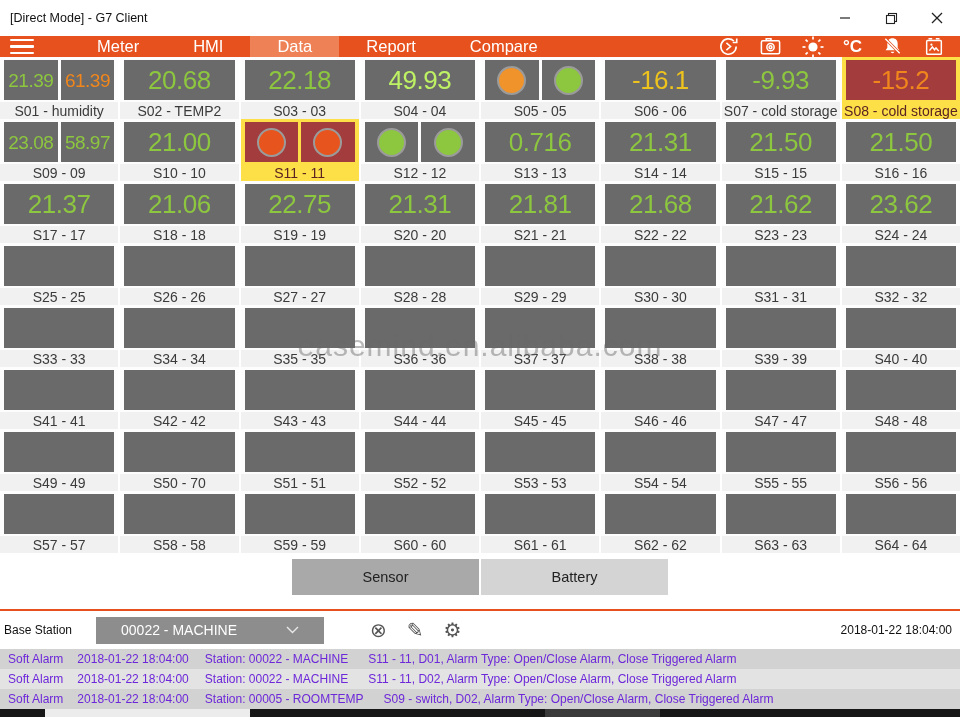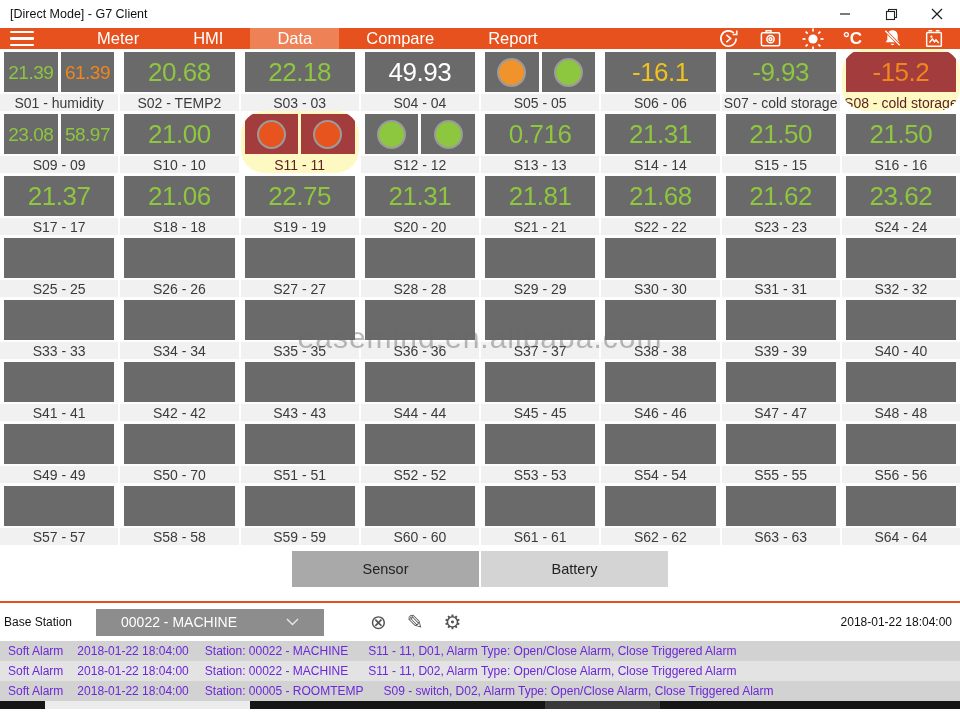--- a/index.html
+++ b/index.html
@@ -1,19 +1,19 @@
 <!DOCTYPE html>
 <html><head>
 <meta charset="utf-8">
 <style>
   html,body{margin:0;padding:0;background:#fff;}
   .app{width:960px;height:720px;position:relative;overflow:hidden;background:#fff;
        font-family:"Liberation Sans",sans-serif;-webkit-font-smoothing:antialiased;}
   
-  .titlebar{height:28px;display:flex;align-items:center;background:#fff;}
+  .titlebar{height:36px;display:flex;align-items:center;background:#fff;}
   .title{padding-left:10px;font-size:12.5px;color:#111;}
   .wcontrols{margin-left:auto;display:flex;height:100%;}
   .wbtn{width:46px;height:100%;display:flex;align-items:center;justify-content:center;color:#222;}
   
   .nav{height:21px;background:#e7511d;display:flex;align-items:stretch;}
   .hamburger{width:46px;display:flex;flex-direction:column;justify-content:center;gap:4px;padding-left:10px;cursor:pointer;}
   .hamburger span{display:block;width:24px;height:2.5px;background:#fff;border-radius:1px;}
   .navitems{display:flex;margin-left:14px;}
   .navitem{padding:0 27px;display:flex;align-items:center;color:#fff;font-size:16.5px;cursor:pointer;}
   .navitem.active{background:#ef8157;}
@@ -23,21 +23,21 @@
   
   .gridwrap{position:relative;}
   .grid{height:497px;display:grid;grid-template-columns:repeat(8,1fr);grid-auto-rows:62px;column-gap:2px;background:#fff;}
   .cell{display:flex;flex-direction:column;background:#fdfdfd;overflow:hidden;}
   .vrow{height:40px;display:flex;gap:3px;padding:3px 4px 0 4px;box-sizing:content-box;}
   .vbox{flex:1;background:#6a6a6a;display:flex;align-items:center;justify-content:center;min-width:0;}
   .vtext{font-size:26px;line-height:1;letter-spacing:-0.5px;}
   .dual .vtext{font-size:19px;}
   .clabel{flex:1;margin-top:2px;background:#f1f1f1;display:flex;align-items:center;justify-content:center;
           font-size:14px;color:#3b3b3b;white-space:nowrap;overflow:hidden;}
-  .cell.alarm{background:#fef9c3;border-radius:23px;}
+  .cell.alarm{background:#fde047;}
   .cell.alarm .vbox{background:#a33d3d;}
   .cell.alarm .clabel{background:transparent;color:#5d2323;}
   .dot{width:25px;height:25px;border-radius:50%;border:2px solid #9b9b9b;}
   .watermark{position:absolute;left:50%;top:272px;transform:translateX(-50%);
              font-size:30px;color:rgba(105,105,105,0.45);letter-spacing:1px;pointer-events:none;}
   
   .tabrow{height:55px;display:flex;justify-content:center;align-items:flex-start;gap:2px;padding-top:5px;box-sizing:border-box;}
   .tbtn{width:187px;height:36px;border:none;font-family:inherit;font-size:14.5px;color:#222;background:#d4d4d4;cursor:pointer;}
   .tbtn.active{background:#a9a9a9;}
   .redline{height:2px;background:#e8501f;}
@@ -90,22 +90,22 @@
   <div class="nav">
     <div class="hamburger">
         <span></span>
         <span></span>
         <span></span>
       </div>
     <div class="navitems">
         <div class="navitem">Meter</div>
         <div class="navitem">HMI</div>
         <div class="navitem active">Data</div>
+        <div class="navitem">Report</div>
         <div class="navitem">Compare</div>
-        <div class="navitem">Report</div>
       </div>
     <div class="navicons">
       <span class="nicon">
         <svg width="23" height="23" viewBox="0 0 24 24" fill="none" stroke="#fff" stroke-width="1.7">
           <path d="M20 12a8 8 0 1 1-2.4-5.7"></path>
             <path d="M20.6 3.6v4.2h-4.2"></path>
             <path d="M9.8 8.3l4.3 3.7-4.3 3.7"></path>
         </svg>
       </span>
       <span class="nicon">
@@ -176,21 +176,21 @@
           <div class="vrow">
             <div class="vbox">
               <span class="vtext" style="color: rgb(141, 198, 63);">22.18</span>
             </div>
           </div>
           <div class="clabel">S03 - 03</div>
         </div>
         <div class="cell">
           <div class="vrow">
             <div class="vbox">
-              <span class="vtext" style="color: #ffffff;">49.93</span>
+              <span class="vtext" style="color: #bef264;">49.93</span>
             </div>
           </div>
           <div class="clabel">S04 - 04</div>
         </div>
         <div class="cell">
           <div class="vrow">
             <div class="vbox">
               <div class="dot" style="background: rgb(240, 147, 43);"></div>
             </div>
             <div class="vbox">

